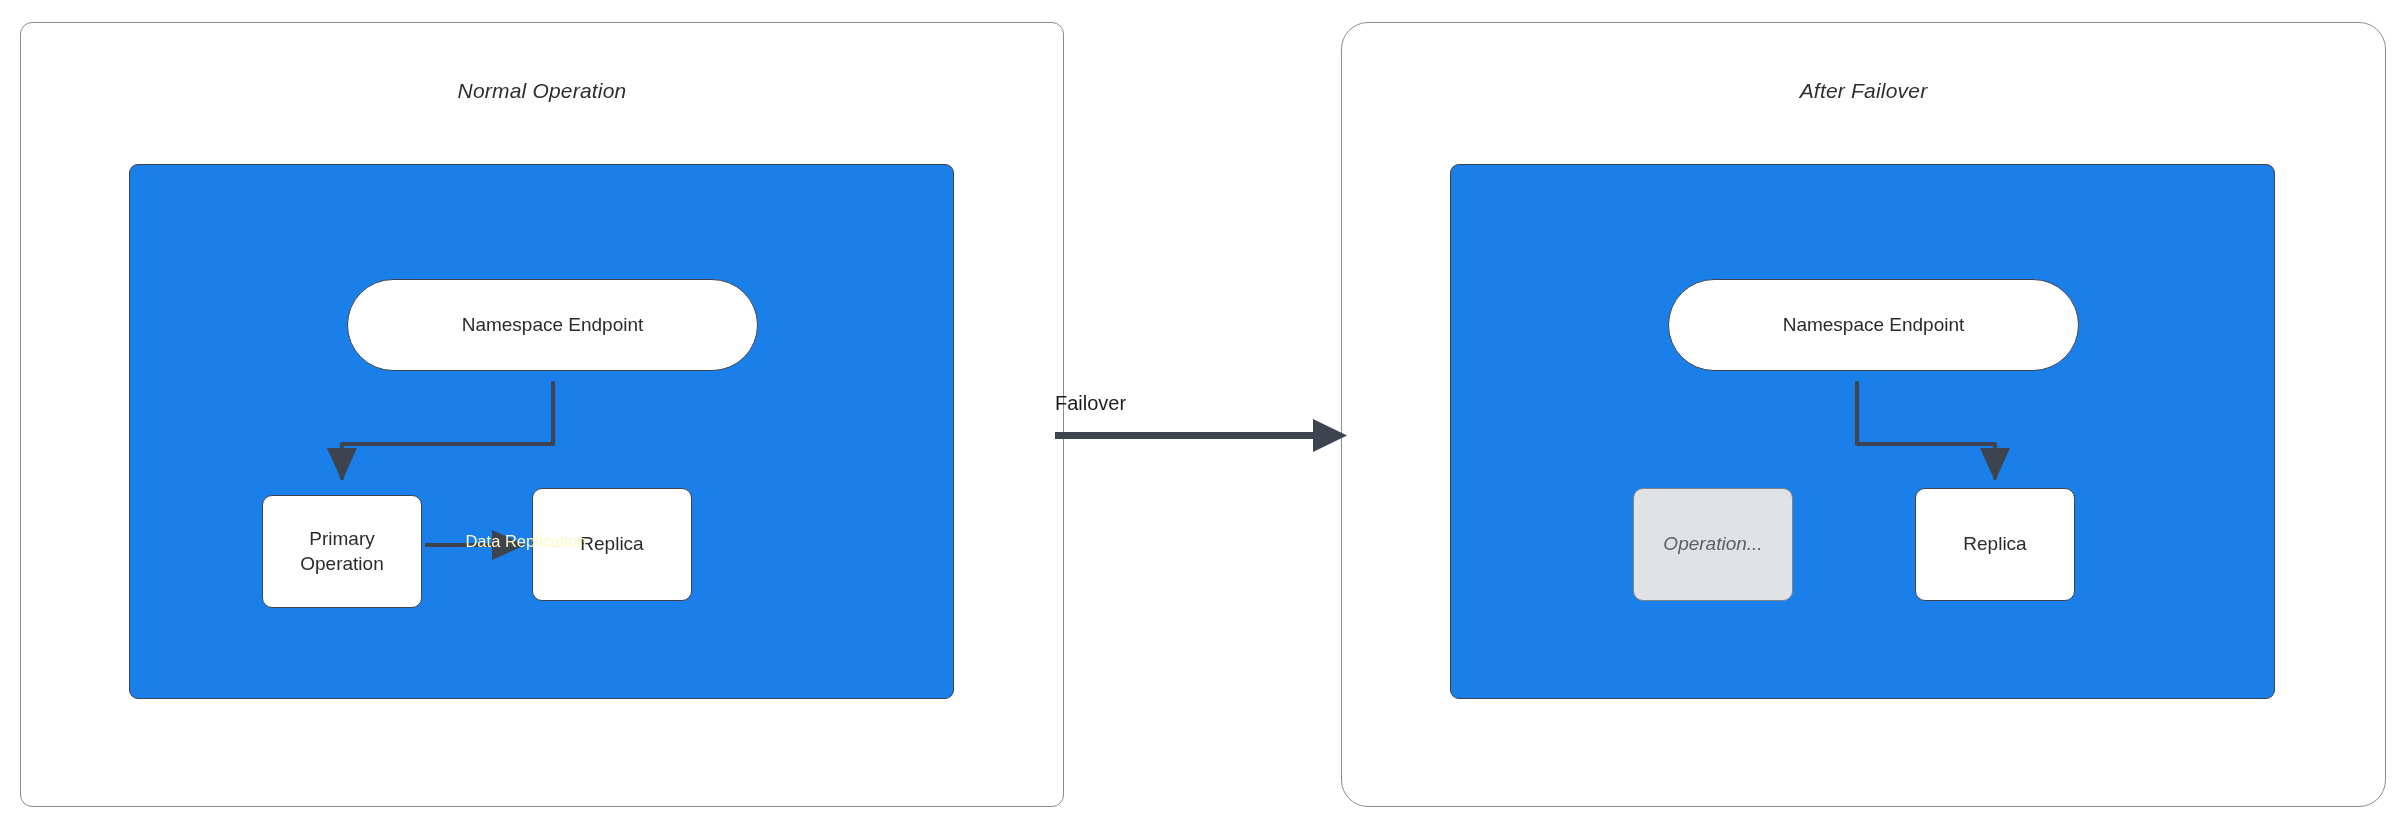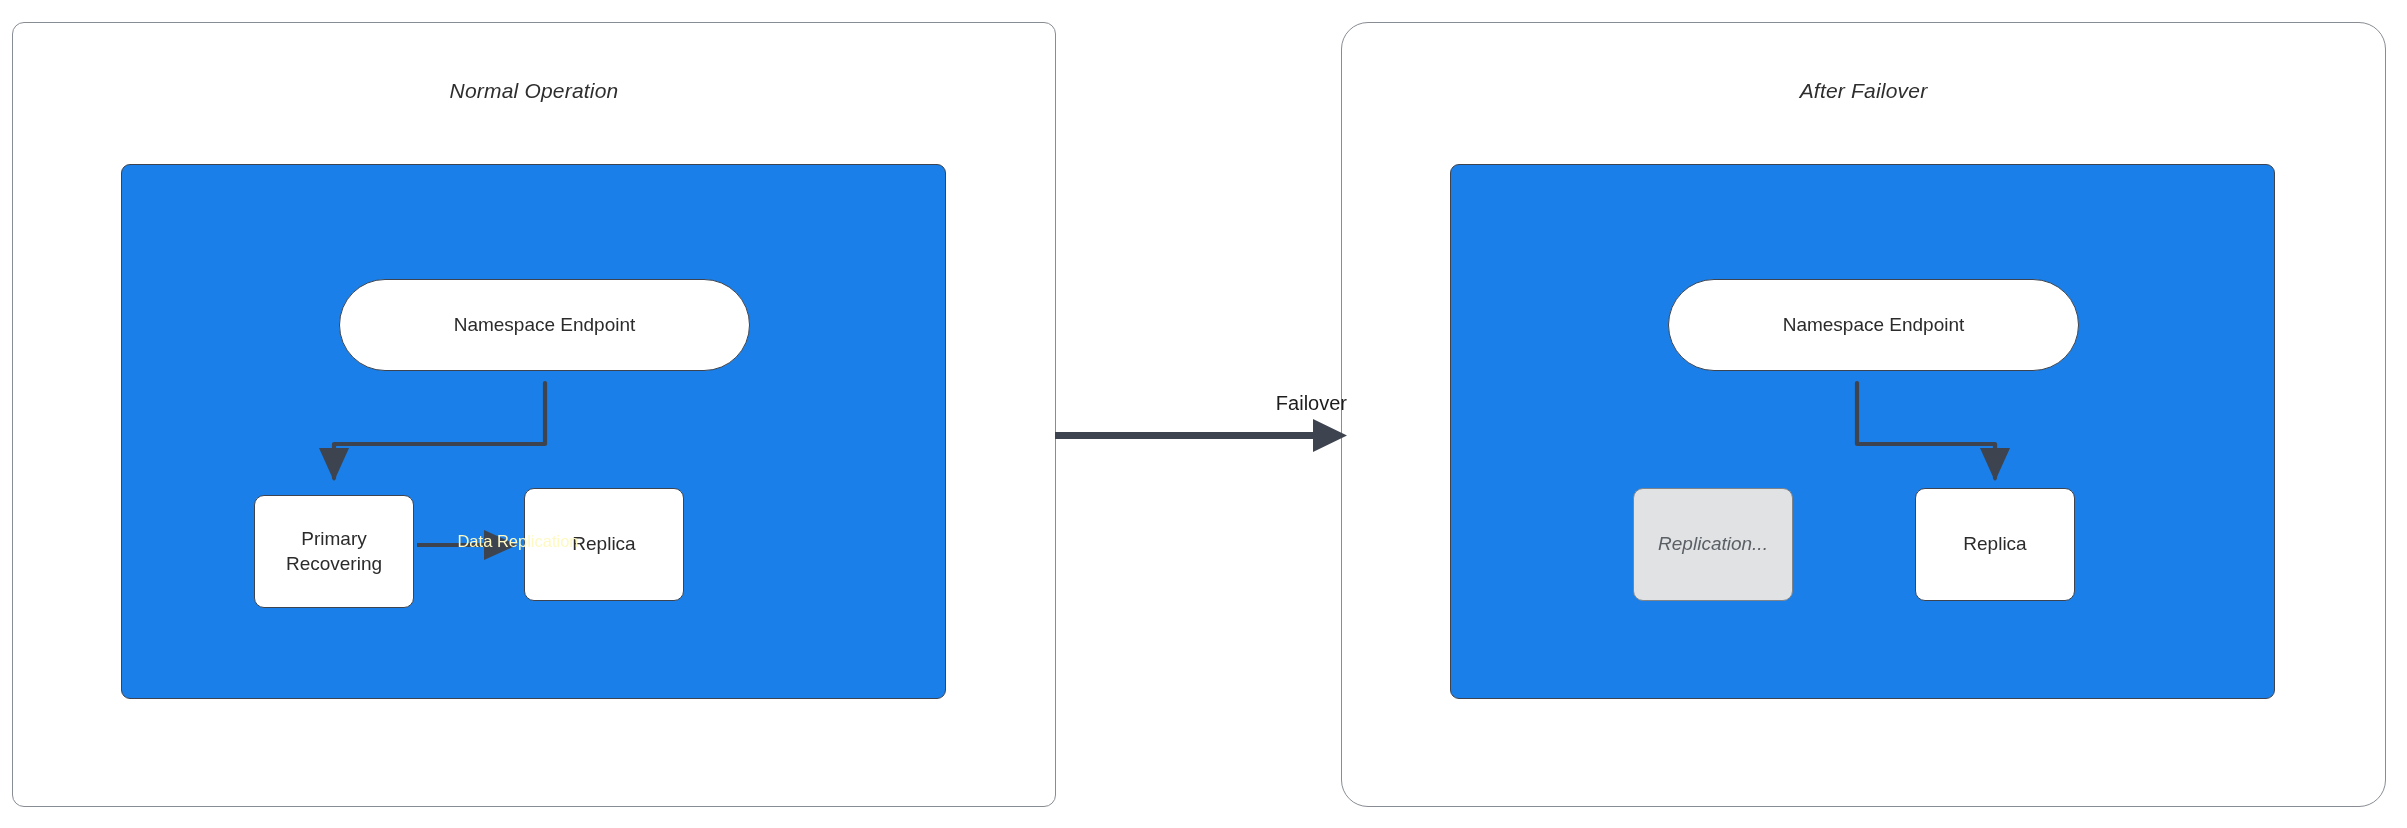--- a/index.html
+++ b/index.html
@@ -23,21 +23,21 @@
   }
 
   
   .panel {
     position: absolute;
     box-sizing: border-box;
     background: #ffffff;
     border: 1.6px solid #888d93;
     border-radius: 12px;
   }
-  #panel-left  { left: 12px;   top: 22px; width: 1044px; height: 785px; }
+  #panel-left  { left: 20px;   top: 22px; width: 1044px; height: 785px; }
   #panel-right { left: 1341px; top: 22px; width: 1045px; height: 785px; border-radius: 27px; }
 
   .panel-title {
     position: absolute;
     left: 0;
     right: 0;
     top: 56px;
     text-align: center;
     font-style: italic;
     font-size: 21px;
@@ -111,21 +111,21 @@
     width: 292px;
     height: 95px;
     overflow: visible;
     z-index: 5;
   }
   #failover-label {
     position: absolute;
     left: 1055px;
     top: 392px;
     width: 292px;
-    text-align: right;
+    text-align: left;
     font-size: 20px;
     color: #1d1d1d;
     white-space: nowrap;
     z-index: 6;
   }
 
   
   .repl-label {
     position: absolute;
     left: 296px;
@@ -159,21 +159,21 @@
         <path d="M423,218 L423,279 L212,279 L212,313" fill="none" stroke="#3d4450" stroke-width="4.2" stroke-linecap="round" stroke-linejoin="round" marker-end="url(#ah-dark)"></path>
 
         <path d="M295,380 L392,380" fill="none" stroke="#3d4450" stroke-width="4.2" stroke-linecap="butt" marker-end="url(#ah-dark)"></path>
       </svg>
 
       <div class="node pill n-endpoint">Namespace Endpoint</div>
 
       <div class="node box n-primary">
         <span>
           <span>Primary</span><br>
-          <span>Recovering</span>
+          <span>Operation</span>
         </span>
       </div>
 
       <div class="node box n-replica-l">Replica</div>
 
       <div class="repl-label">Data Replication</div>
     </div>
   </div>
 
   <svg id="failover-arrow" viewBox="0 0 292 95">
@@ -191,19 +191,19 @@
           <marker id="ah-dark2" markerWidth="10" markerHeight="10" refX="7.2" refY="4" orient="auto" markerUnits="strokeWidth">
             <path d="M0,0.4 L8,4 L0,7.6 z" fill="#3d4450"></path>
           </marker>
         </defs>
 
         <path d="M406,218 L406,279 L544,279 L544,313" fill="none" stroke="#3d4450" stroke-width="4.2" stroke-linecap="round" stroke-linejoin="round" marker-end="url(#ah-dark2)"></path>
       </svg>
 
       <div class="node pill n-endpoint">Namespace Endpoint</div>
 
-      <div class="node box dim n-recovering">Replication...</div>
+      <div class="node box dim n-recovering">Operation...</div>
 
       <div class="node box n-replica-r">Replica</div>
     </div>
   </div>
 
 </div>
 
 </body></html>

